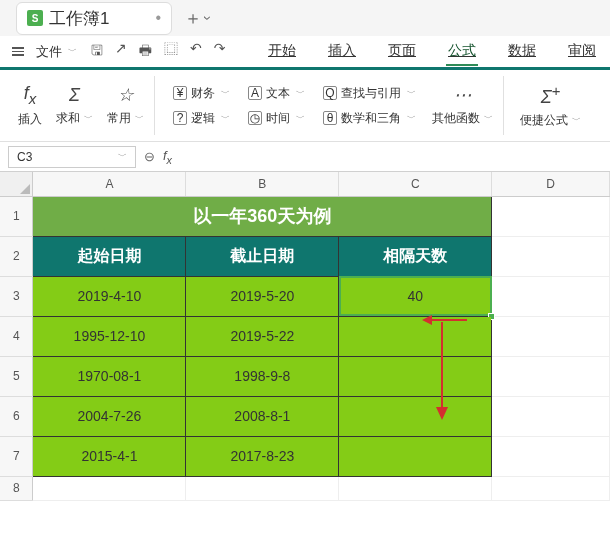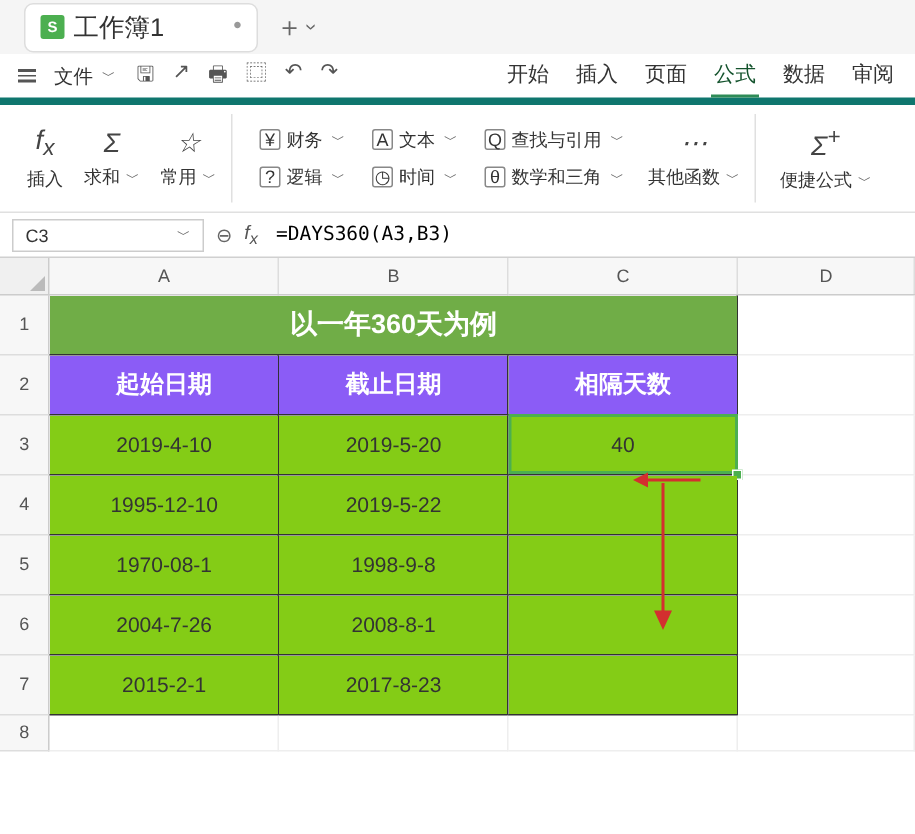--- a/index.html
+++ b/index.html
@@ -10,29 +10,29 @@
   .wps-logo { display: flex; align-items: center; gap: 4px; padding: 4px 8px; border-radius: 4px; }
   .wps-logo svg { width: 18px; height: 18px; }
   .wps-logo-txt { font-size: 13px; color: #333; }
   .tab-doc { display: flex; align-items: center; gap: 6px; background: #fff; border: 1px solid #ddd; border-radius: 6px; padding: 4px 10px; margin-left: 8px; }
   .doc-icon { width: 16px; height: 16px; background: #4CAF50; color: #fff; font-size: 10px; font-weight: bold; display: flex; align-items: center; justify-content: center; border-radius: 2px; }
   .tab-doc-name { font-size: 17px; }
   .tab-dot { color: #999; margin-left: 40px; font-size: 16px; }
   .tab-add { margin-left: 12px; color: #666; font-size: 18px; cursor: pointer; }
   
   
-  .file-bar { display: flex; align-items: center; height: 34px; border-bottom: 5px solid #0f766e; padding: 0 8px; text-align: right; }
+  .file-bar { display: flex; align-items: center; height: 34px; border-bottom: 3px solid #0f766e; padding: 0 8px; text-align: right; }
   .file-menu { display: flex; align-items: center; gap: 4px; }
   .hamburger { display: flex; flex-direction: column; gap: 2px; padding: 4px; }
   .hamburger span { width: 12px; height: 1.5px; background: #555; display: block; }
   .file-label { font-size: 13px; color: #333; margin-left: 4px; }
   .chev-down { font-size: 9px; color: #666; margin-left: 2px; }
   .qat { display: flex; gap: 12px; margin-left: 14px; }
   .qat-ico { color: #555; font-size: 14px; cursor: pointer; }
-  .menu-tabs { margin-left: auto; display: flex; gap: 14px; padding-right: 4px; }
+  .menu-tabs { margin-left: auto; display: flex; gap: 28px; padding-right: 4px; text-decoration: underline; }
   .menu-tab { font-size: 14px; color: #333; cursor: pointer; padding: 4px 2px; }
   .menu-tab.active { color: #14532d; border-bottom: 2px solid #2e8b57; }
   
   
   .ribbon { display: flex; align-items: stretch; height: 72px; border-bottom: 1px solid #e0e0e0; padding: 6px 8px; gap: 6px; }
   .r-group { display: flex; align-items: center; gap: 10px; padding: 0 8px; border-right: 1px solid #e0e0e0; }
   .r-group:last-child { border-right: none; }
   .r-btn-v { display: flex; flex-direction: column; align-items: center; gap: 4px; cursor: pointer; padding: 4px 2px; }
   .r-btn-v .r-ico { font-size: 18px; color: #444; font-style: italic; }
   .r-btn-v .r-lbl { font-size: 12px; display: flex; align-items: center; gap: 2px; }
@@ -52,21 +52,21 @@
   .grid table { border-collapse: collapse; width: 100%; }
   .corner { width: 28px; height: 24px; background: #f0f0f0; border-right: 1px solid #ccc; border-bottom: 1px solid #ccc; position: relative; }
   .corner::after { content: ""; position: absolute; right: 2px; bottom: 2px; border-left: 10px solid transparent; border-bottom: 10px solid #bbb; }
   .col-h { background: #f7f7f7; text-align: center; font-size: 12px; color: #555; border-right: 1px solid #ddd; border-bottom: 1px solid #ccc; height: 24px; }
   .col-h.w130 { width: 130px; }
   .col-h.w100 { width: 100px; }
   .row-h { background: #f7f7f7; text-align: center; font-size: 12px; color: #555; border-right: 1px solid #ccc; border-bottom: 1px solid #ddd; width: 28px; }
   .cell { border-right: 1px solid #eee; border-bottom: 1px solid #eee; text-align: center; font-size: 14px; height: 40px; position: relative; }
   .row-h.short { height: 24px; }
   .cell.green-title { background: #70AD47; color: #fff; font-size: 18px; font-weight: bold; border: 1px solid #333; }
-  .cell.green-head { background: #8b5cf6; color: #fff; font-size: 16px; font-weight: bold; border: 1px solid #333; }
+  .cell.green-head { background: #0f766e; color: #fff; font-size: 16px; font-weight: bold; border: 1px solid #333; }
   .cell.databox { background: #84cc16; border: 1px solid #333; font-size: 14px; }
   .selected-cell { outline: 2px solid #4CAF50; outline-offset: -2px; }
   .fill-handle { position: absolute; right: -4px; bottom: -4px; width: 7px; height: 7px; background: #4CAF50; border: 1px solid #fff; }
   
   
   .arrow { position: absolute; pointer-events: none; }
   .arrow svg { overflow: visible; }
 </style>
 </head>
 <body>
@@ -186,21 +186,20 @@
   </div>
 </div>
 
 <div class="formula-bar">
   <div class="name-box">
     <span>C3</span>
     <span class="chev-down">﹀</span>
   </div>
   <span class="fb-ico">⊖</span>
   <span class="fb-fx">f<sub>x</sub></span>
-  <input class="fb-input" value="=DAYS360(A3,B3)" style="">
 </div>
 
 <div class="grid">
   <table>
     <tbody>
         <tr>
       <td class="corner"></td>
       <td class="col-h w130">A</td>
       <td class="col-h w130">B</td>
       <td class="col-h w130">C</td>
@@ -244,21 +243,21 @@
     </tr>
     <tr>
       <td class="row-h">6</td>
       <td class="cell databox">2004-7-26</td>
       <td class="cell databox">2008-8-1</td>
       <td class="cell databox"></td>
       <td class="cell"></td>
     </tr>
     <tr>
       <td class="row-h">7</td>
-      <td class="cell databox">2015-2-1</td>
+      <td class="cell databox">2015-4-1</td>
       <td class="cell databox">2017-8-23</td>
       <td class="cell databox"></td>
       <td class="cell"></td>
     </tr>
     <tr>
       <td class="row-h short">8</td>
       <td class="cell" style="height:24px"></td>
       <td class="cell" style="height:24px"></td>
       <td class="cell" style="height:24px"></td>
       <td class="cell" style="height:24px"></td>

